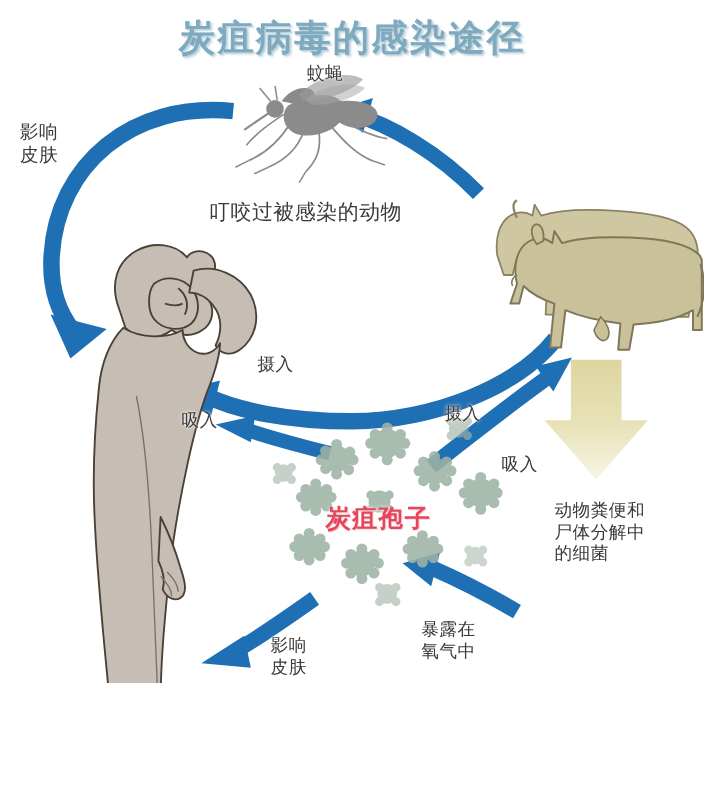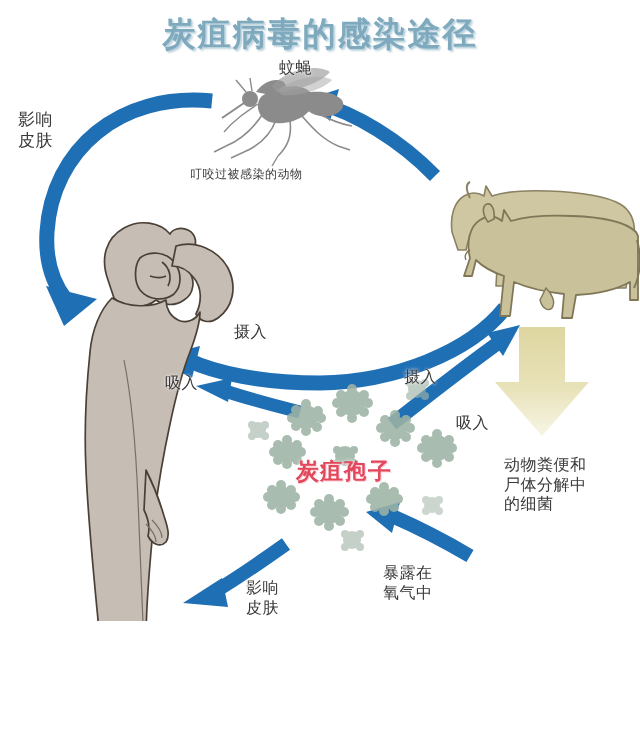--- a/index.html
+++ b/index.html
@@ -37,21 +37,21 @@
     font-size:33px;
     font-weight:700;
     letter-spacing:2px;
     color:#7fa9bd;
     text-shadow:
       1px 1px 0 #b9d3df,
       2px 2px 2px rgba(120,160,180,.45);
   }
   #lbl-mosquito{ left:279px; top:58px; font-size:16px; }
   #lbl-affect-skin-top{ left:18px; top:110px; font-size:17px; }
-  #lbl-bit-animal{ left:190px; top:167px; font-size:12px; }
+  #lbl-bit-animal{ left:190px; top:182px; font-size:19px; }
   #lbl-ingest-left{ left:234px; top:322px; font-size:16px; }
   #lbl-inhale-left{ left:165px; top:373px; font-size:16px; }
   #lbl-ingest-right{ left:404px; top:367px; font-size:16px; }
   #lbl-inhale-right{ left:456px; top:413px; font-size:16px; }
   #lbl-spores{
     left:296px; top:457px; font-size:23px; font-weight:700;
     color:#e2485c;
     text-shadow:1px 1px 0 #ffd3d9, 0 0 4px rgba(255,255,255,.95);
     letter-spacing:1px;
   }

